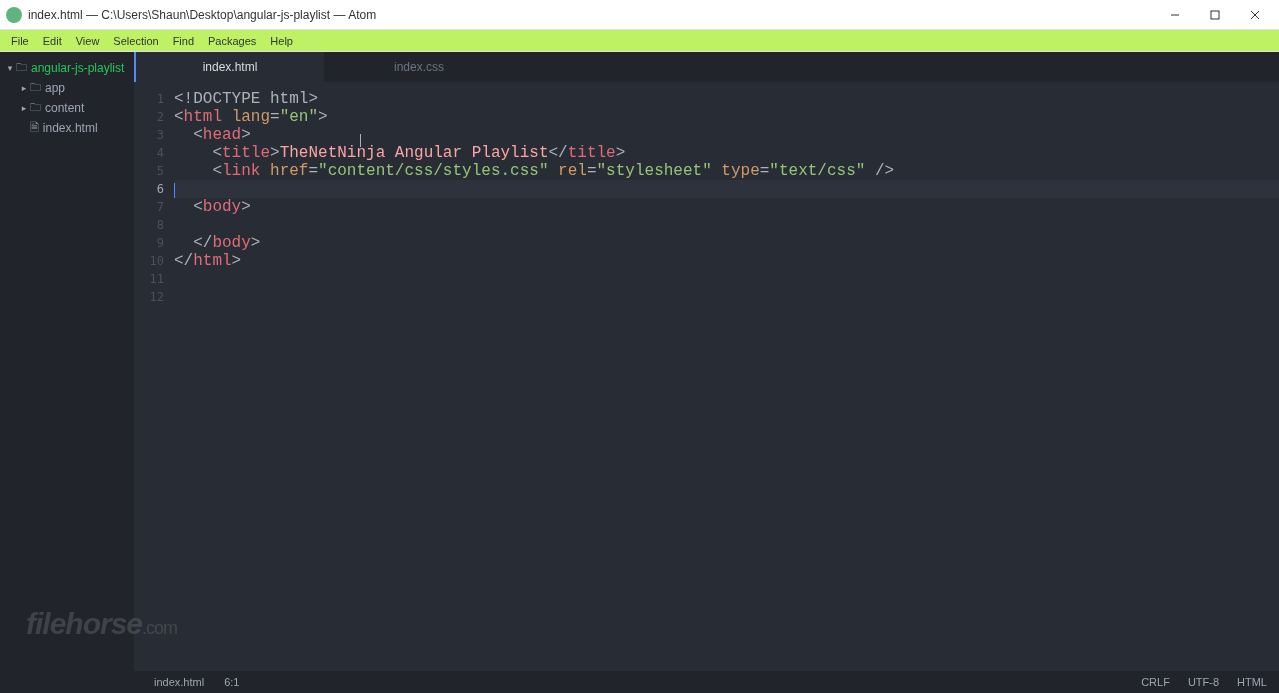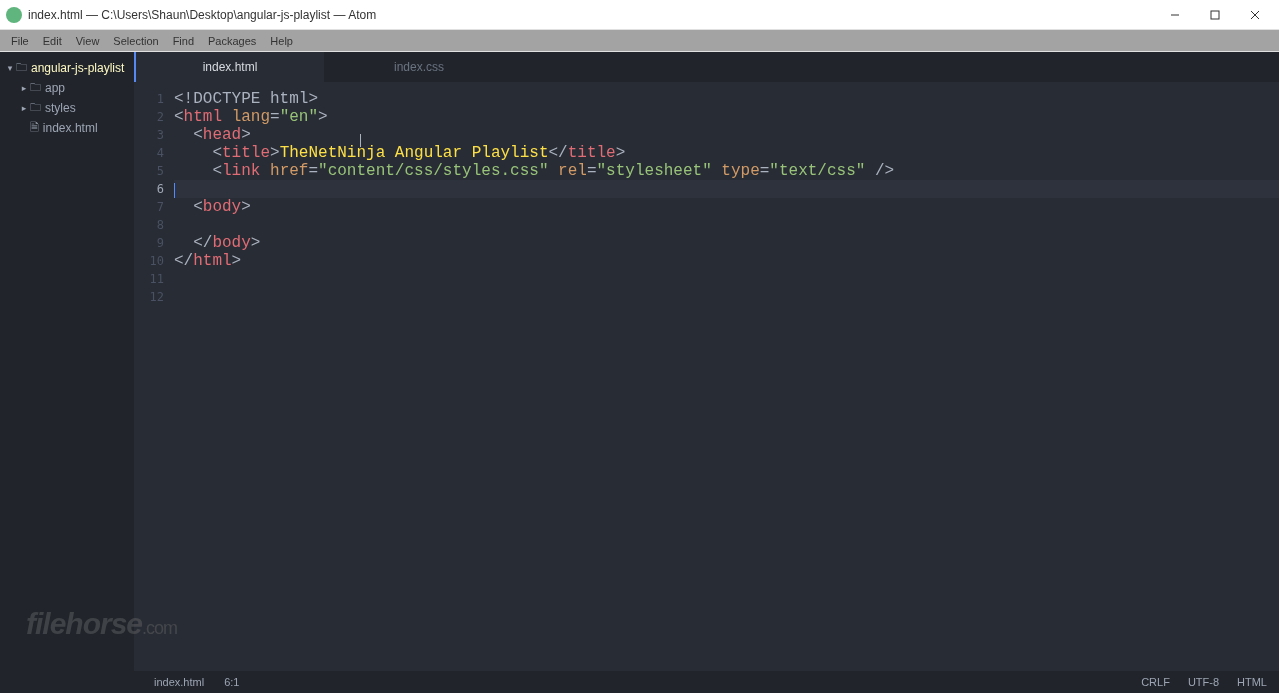--- a/index.html
+++ b/index.html
@@ -6,54 +6,54 @@
 body { width:1279px; height:693px; background:#ffffff; font-family:"Segoe UI",Arial,sans-serif; font-size:12px; overflow:hidden; position:relative; }
 
 
 .titlebar { height:30px; background:#ffffff; display:flex; align-items:center; padding:0 4px; border-bottom:1px solid #e0e0e0; }
 .atom-icon { width:16px; height:16px; border-radius:50%; background:#5fb57d; margin:0 6px 0 2px; }
 .title-text { color:#333; font-size:12px; flex:1; }
 .window-controls { display:flex; }
 .win-btn { width:40px; height:26px; display:flex; align-items:center; justify-content:center; cursor:pointer; }
 
 
-.menubar { height:22px; background:#a3a3a3; display:flex; align-items:center; padding:0 4px; border-bottom:1px solid #e0e0e0; }
+.menubar { height:22px; background:#bef264; display:flex; align-items:center; padding:0 4px; border-bottom:1px solid #e0e0e0; }
 .menu-item { padding:2px 7px; color:#333; font-size:11px; cursor:pointer; }
 
 
 .workspace { display:flex; height:641px; background:#282c34; }
 
 
 .tree { width:134px; background:#21252b; color:#9da5b4; padding-top:6px; font-size:12px; overflow:hidden; }
 .tree-row { display:flex; align-items:center; height:20px; padding-right:4px; cursor:pointer; }
 .caret { width:12px; display:flex; justify-content:center; color:#9da5b4; font-size:9px; }
 .folder-icon::before { content:"\1F5C0"; font-size:11px; margin-right:4px; }
 .file-icon::before { content:"\1F5CE"; font-size:11px; margin-right:4px; color:#9da5b4; }
 .folder-icon,.file-icon { display:inline-flex; align-items:center; }
 .tree-label { white-space:nowrap; }
 .ind0 { padding-left:4px; } .ind1 { padding-left:18px; } .ind2 { padding-left:18px; }
-.root-label { color:#fef9c3; }
+.root-label { color:#22c55e; }
 
 
 .editor-pane { flex:1; display:flex; flex-direction:column; background:#282c34; }
 .tabbar { height:30px; display:flex; background:#21252b; }
 .tab { width:190px; display:flex; align-items:center; justify-content:center; color:#6a7380; font-size:12px; cursor:pointer; position:relative; }
 .tab.active { background:#282c34; color:#d7dae0; border-left:2px solid #568af2; }
 .editor-body { flex:1; display:flex; position:relative; }
 .gutter { width:40px; padding-top:8px; }
 .gutter .ln { height:18px; line-height:18px; text-align:right; padding-right:10px; color:#495162; font-size:12px; font-family:Menlo,Consolas,monospace; }
 .gutter .ln.current { color:#a0a7b4; }
 .code { flex:1; padding-top:8px; font-family:Liberation Mono, monospace; font-size:16px; position:relative; }
 .code-line { height:18px; line-height:18px; white-space:pre; color:#abb2bf; }
 .code-line.current { background:rgba(90,100,120,0.12); }
 .p-punc { color:#abb2bf; }
 .p-tag { color:#e06c75; }
 .p-attr { color:#d19a66; }
 .p-str { color:#98c379; }
-.p-txt { color:#fde047; }
+.p-txt { color:#fca5a5; }
 .cursor { display:inline-block; width:1px; height:15px; background:#528bff; vertical-align:text-bottom; }
 .text-cursor-mark { position:absolute; left:186px; top:52px; width:1px; height:13px; background:#abb2bf; }
 
 
 .statusbar { position:absolute; left:0; right:0; bottom:0; height:22px; background:#21252b; color:#9da5b4; display:flex; align-items:center; padding:0 8px; font-size:11px; }
 .status-left { display:flex; gap:12px; }
 .status-left span { padding:0 4px; }
 .status-right { margin-left:auto; display:flex; gap:10px;justify-content:center; }
 .status-right span { padding:0 4px; cursor:pointer; }
 
@@ -108,21 +108,21 @@
       <span class="tree-label root-label">angular-js-playlist</span>
     </div>
     <div class="tree-row ind1">
       <span class="caret">▸</span>
       <span class="folder-icon"></span>
       <span class="tree-label">app</span>
     </div>
     <div class="tree-row ind1">
       <span class="caret">▸</span>
       <span class="folder-icon"></span>
-      <span class="tree-label">styles</span>
+      <span class="tree-label">content</span>
     </div>
     <div class="tree-row ind2">
       <span class="caret"></span>
       <span class="file-icon"></span>
       <span class="tree-label">index.html</span>
     </div>
   </div>
 
   <div class="editor-pane">
     <div class="tabbar">

